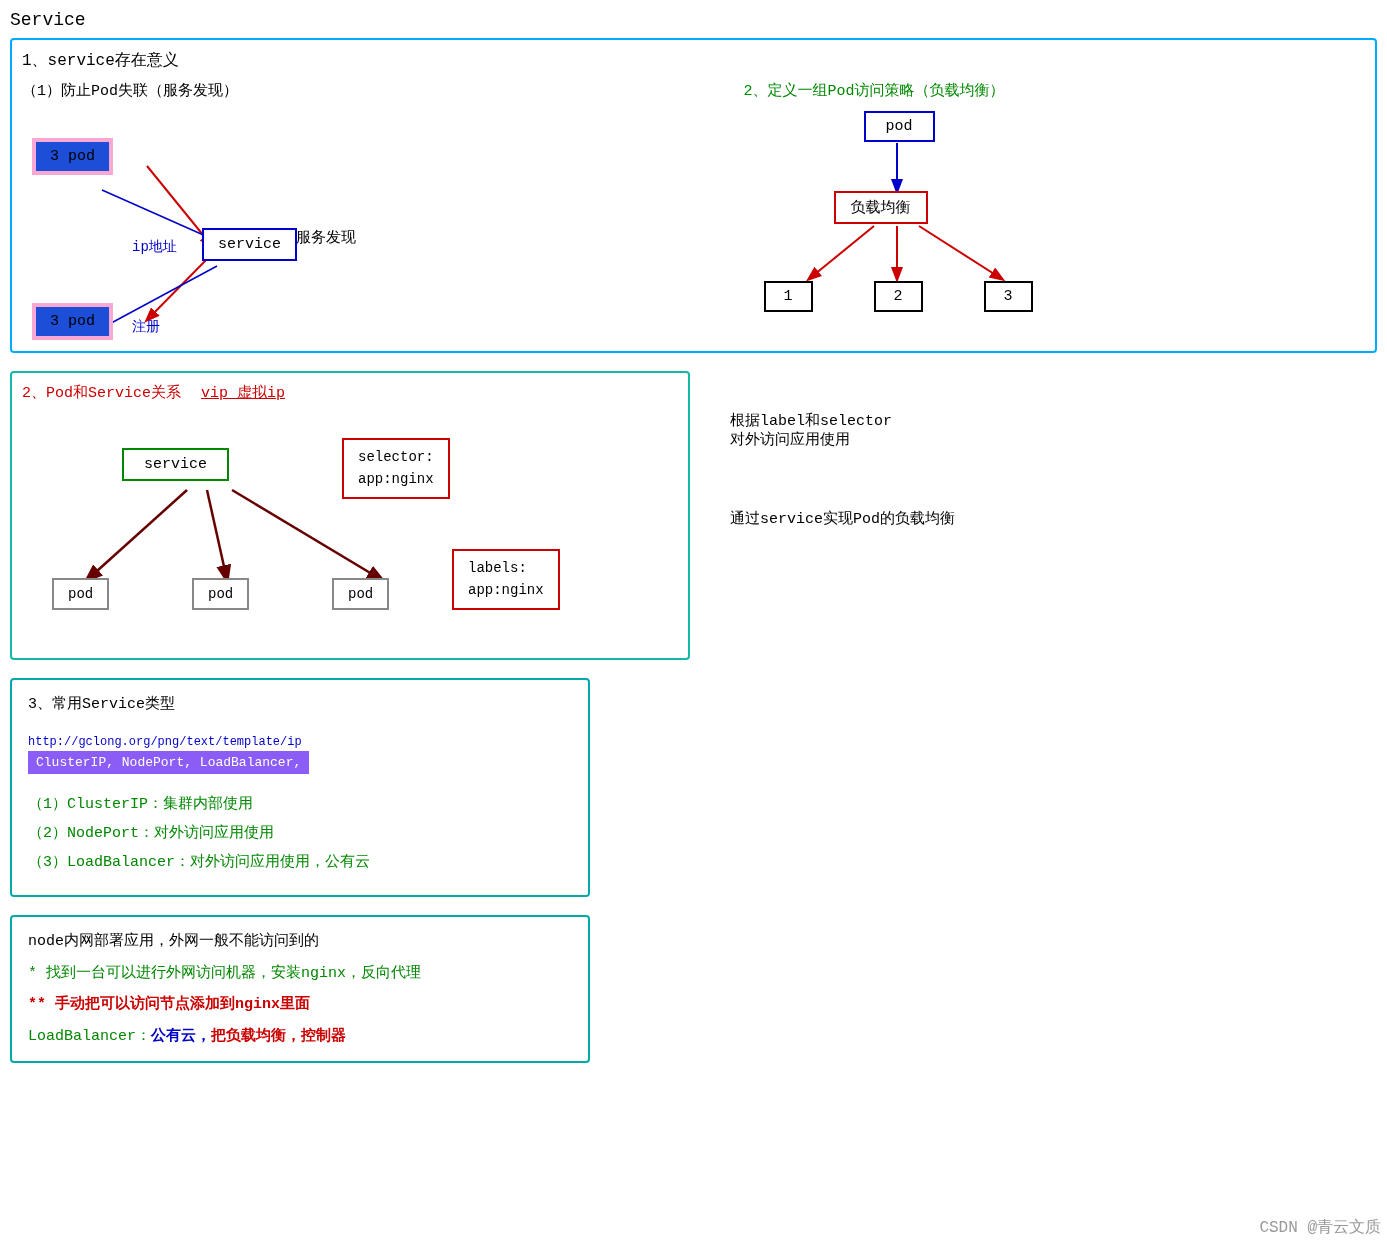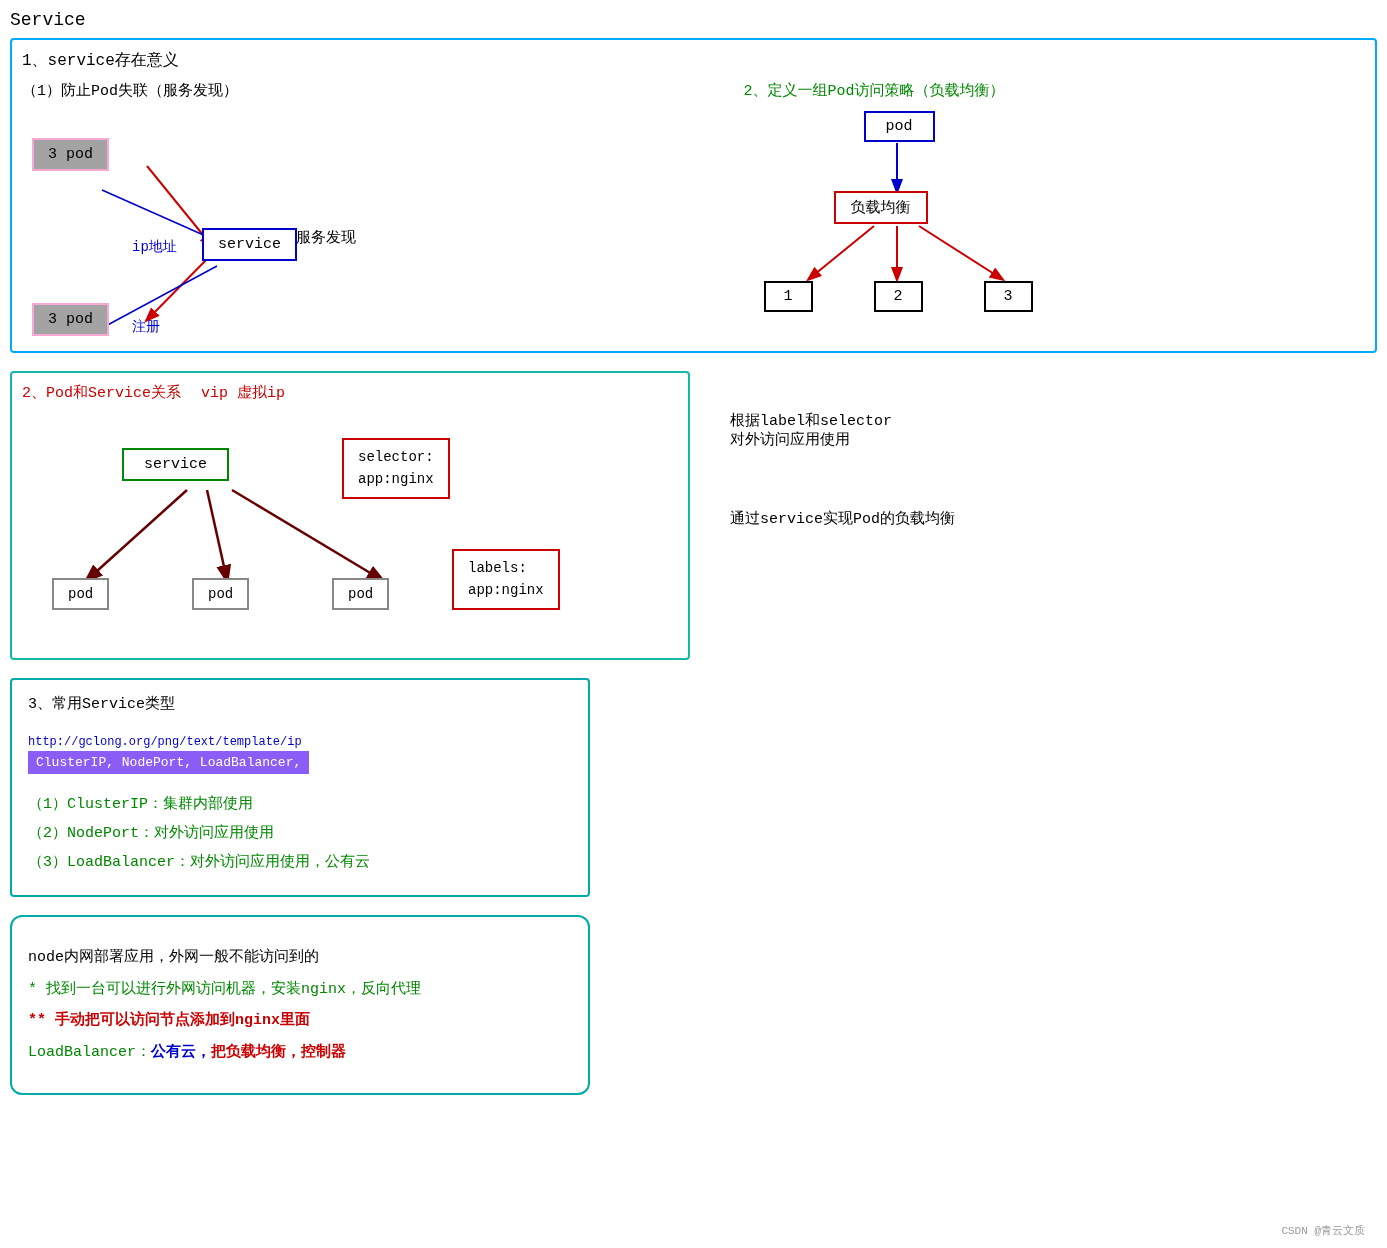--- a/index.html
+++ b/index.html
@@ -36,26 +36,26 @@
       flex: 1;
       position: relative;
       min-height: 260px;
     }
     .sec1-right {
       flex: 1;
       position: relative;
       min-height: 260px;
     }
     .pod-box {
-      border: 2px solid #f9a8d4;
+      border: 4px solid #f9a8d4;
       display: inline-block;
       padding: 6px 14px;
       font-size: 15px;
       color: #000;
-      background: #a3a3a3;
+      background: #1d4ed8;
     }
     .service-box-blue {
       border: 2px solid #0000cc;
       display: inline-block;
       padding: 6px 14px;
       font-size: 15px;
       color: #000;
       background: #fff;
     }
     .sec1-diagram {
@@ -169,20 +169,21 @@
       color: #000;
     }
     .sec2-title {
       font-size: 15px;
       color: #cc0000;
     }
     .vip-text {
       color: #cc0000;
       font-size: 15px;
       margin-left: 20px;
+      text-decoration: underline;
     }
     .sec2-diagram {
       position: relative;
       height: 250px;
       width: 650px;
     }
     .s2-service-box {
       position: absolute;
       top: 40px; left: 100px;
       border: 2px solid #008800;
@@ -246,37 +247,37 @@
     }
     .sec3-item {
       color: #008800;
       font-size: 15px;
       margin: 10px 0;
     }
 
     
     .sec4-box {
       border: 2px solid #00aaaa;
-      border-radius: 12px;
-      padding: 22px 16px;
+      border-radius: 4px;
+      padding: 6px 16px;
       width: 580px;
     }
     .sec4-line {
       font-size: 15px;
       color: #000;
       margin: 6px 0;
       line-height: 1.7;
     }
 
     
     .watermark {
       position: absolute;
       bottom: 10px;
-      right: 22px;
-      font-size: 11px;
+      right: 6px;
+      font-size: 16px;
       color: #999;
     }
 
     .sec2-row {
       display: flex;
       flex-direction: row;
       align-items: flex-start;
     }
   </style>
 </head>

